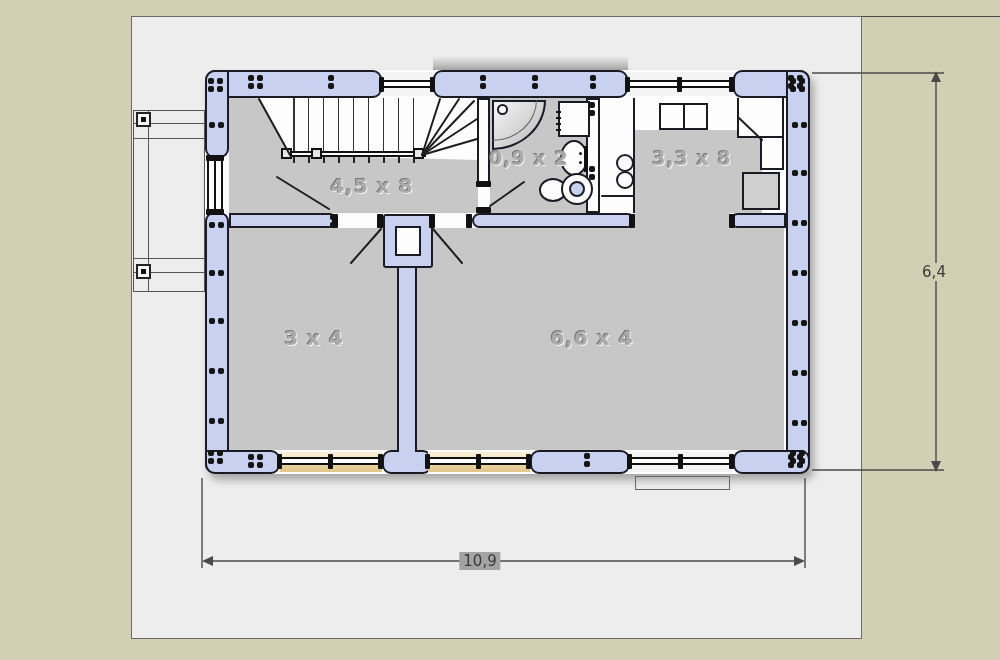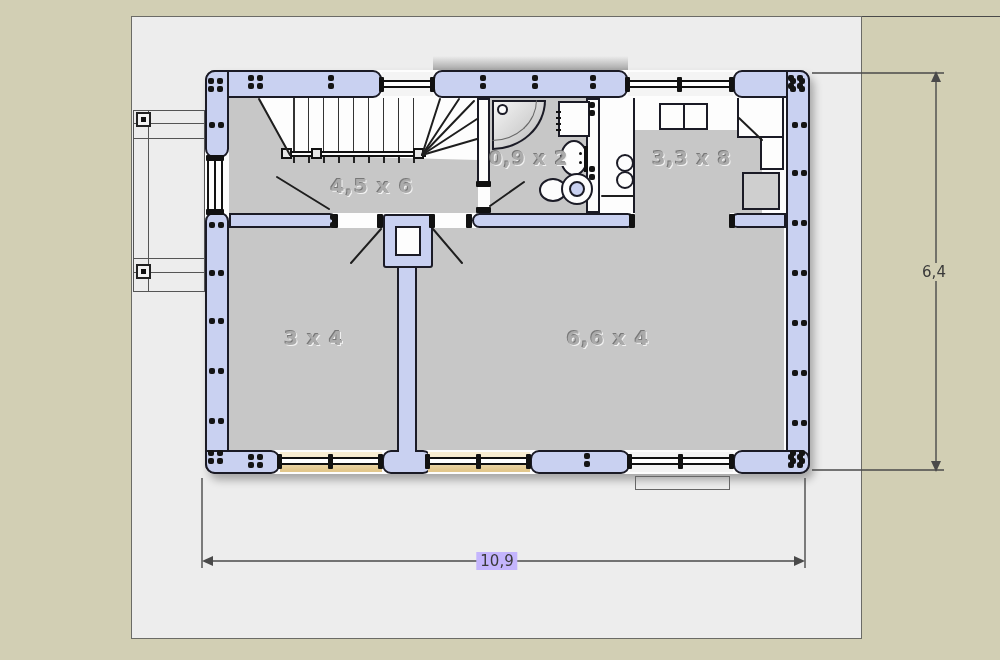--- a/index.html
+++ b/index.html
@@ -209,22 +209,22 @@
       <line x1="208" y1="561" x2="799" y2="561"></line>
     </g>
     <g fill="#4a4a4a">
       <polygon points="936,71 931,82 941,82"></polygon>
       <polygon points="936,472 931,461 941,461"></polygon>
       <polygon points="202,561 213,556 213,566"></polygon>
       <polygon points="805,561 794,556 794,566"></polygon>
     </g>
   </svg>
 
-  <div class="room-label" style="left:372px;top:186px">4,5 x 6</div>
+  <div class="room-label" style="left:372px;top:186px">4,5 x 8</div>
   <div class="room-label" style="left:529px;top:158px;font-size:19px">0,9 x 2</div>
   <div class="room-label" style="left:692px;top:158px;font-size:19px">3,3 x 8</div>
   <div class="room-label" style="left:314px;top:338px">3 x 4</div>
-  <div class="room-label" style="left:608px;top:338px">6,6 x 4</div>
-
-  <div class="dim-label" style="left:497px;top:561px;background:#c4b5fd">10,9</div>
+  <div class="room-label" style="left:592px;top:338px">6,6 x 4</div>
+
+  <div class="dim-label" style="left:480px;top:561px;background:#a3a3a3">10,9</div>
   <div class="dim-label" style="left:934px;top:272px;background:#d2cfb4">6,4</div>
 
 </div>
 
 </body></html>

